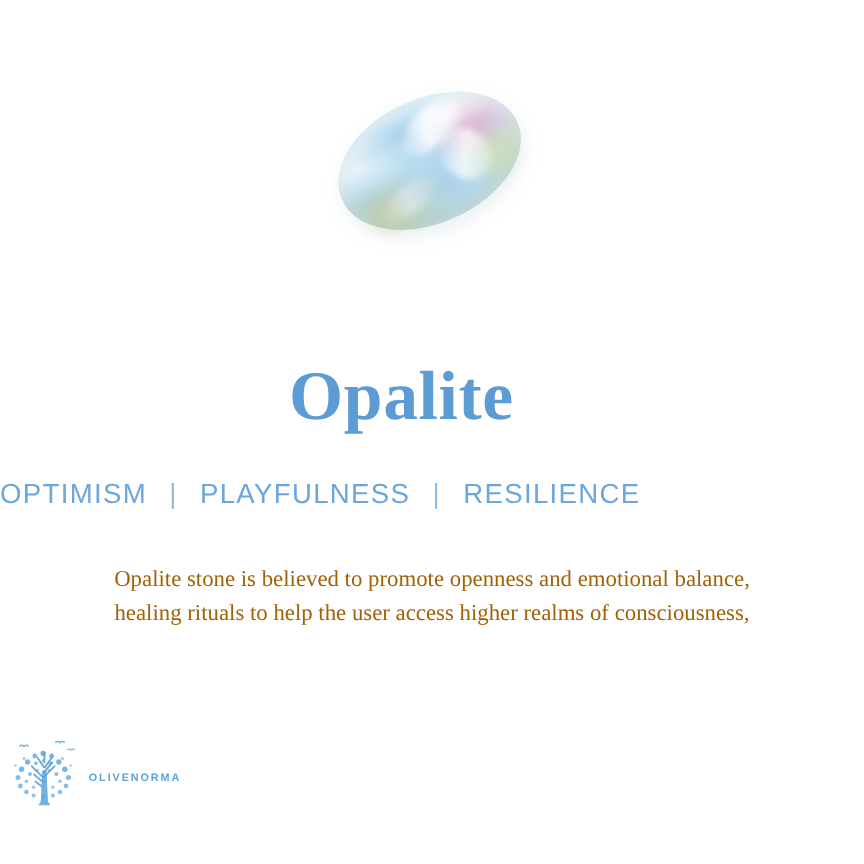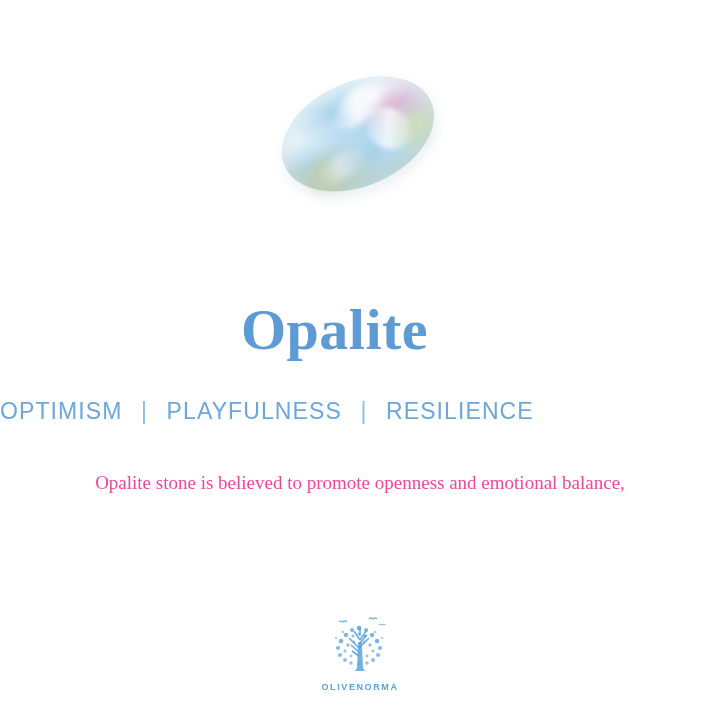--- a/index.html
+++ b/index.html
@@ -167,35 +167,34 @@
   
   .body-copy {
     position: absolute;
     left: 24px;
     top: 468px;
     width: 672px;
     text-align: center;
     font-family: "Liberation Serif", "DejaVu Serif", serif;
     font-size: 19px;
     line-height: 29px;
-    color: #ec4899;
+    color: #a16207;
   }
   .body-copy .ln {
     display: block;
     white-space: nowrap;
   }
 
   
   .logo {
     position: absolute;
     left: 0;
     top: 614px;
     width: 720px;
     display: flex;
-    flex-direction: column;
     align-items: center;
   }
   .logo-mark {
     width: 74px;
     height: 66px;
     display: block;
   }
   .logo-word {
     margin-top: 2px;
     font-family: "Liberation Sans", "DejaVu Sans", sans-serif;
@@ -229,20 +228,21 @@
   <div class="subtitle">
     <span>OPTIMISM</span>
     <span class="sep">|</span>
     <span>PLAYFULNESS</span>
     <span class="sep">|</span>
     <span>RESILIENCE</span>
   </div>
 
   <div class="body-copy">
     <span class="ln">Opalite stone is believed to promote openness and emotional balance,</span>
+    <span class="ln">healing rituals to help the user access higher realms of consciousness,</span>
   </div>
 
   <div class="logo">
     <svg class="logo-mark" viewBox="0 0 74 66">
       <g fill="#5ba3da">
 
         <path d="M35.2 28 L34.0 54 L32.0 57 L42.0 57 L40.0 54 L38.8 28 Z" opacity="0.85"></path>
 
         <path d="M36 34 L26 24 M36 34 L46 24 M36 38 L28 31 M36 30 L44 21 M37 26 L31 17 M37 26 L44 16 M36 42 L29 37 M37 22 L37 13" stroke="#5ba3da" stroke-width="1.6" fill="none" opacity="0.9"></path>
 

